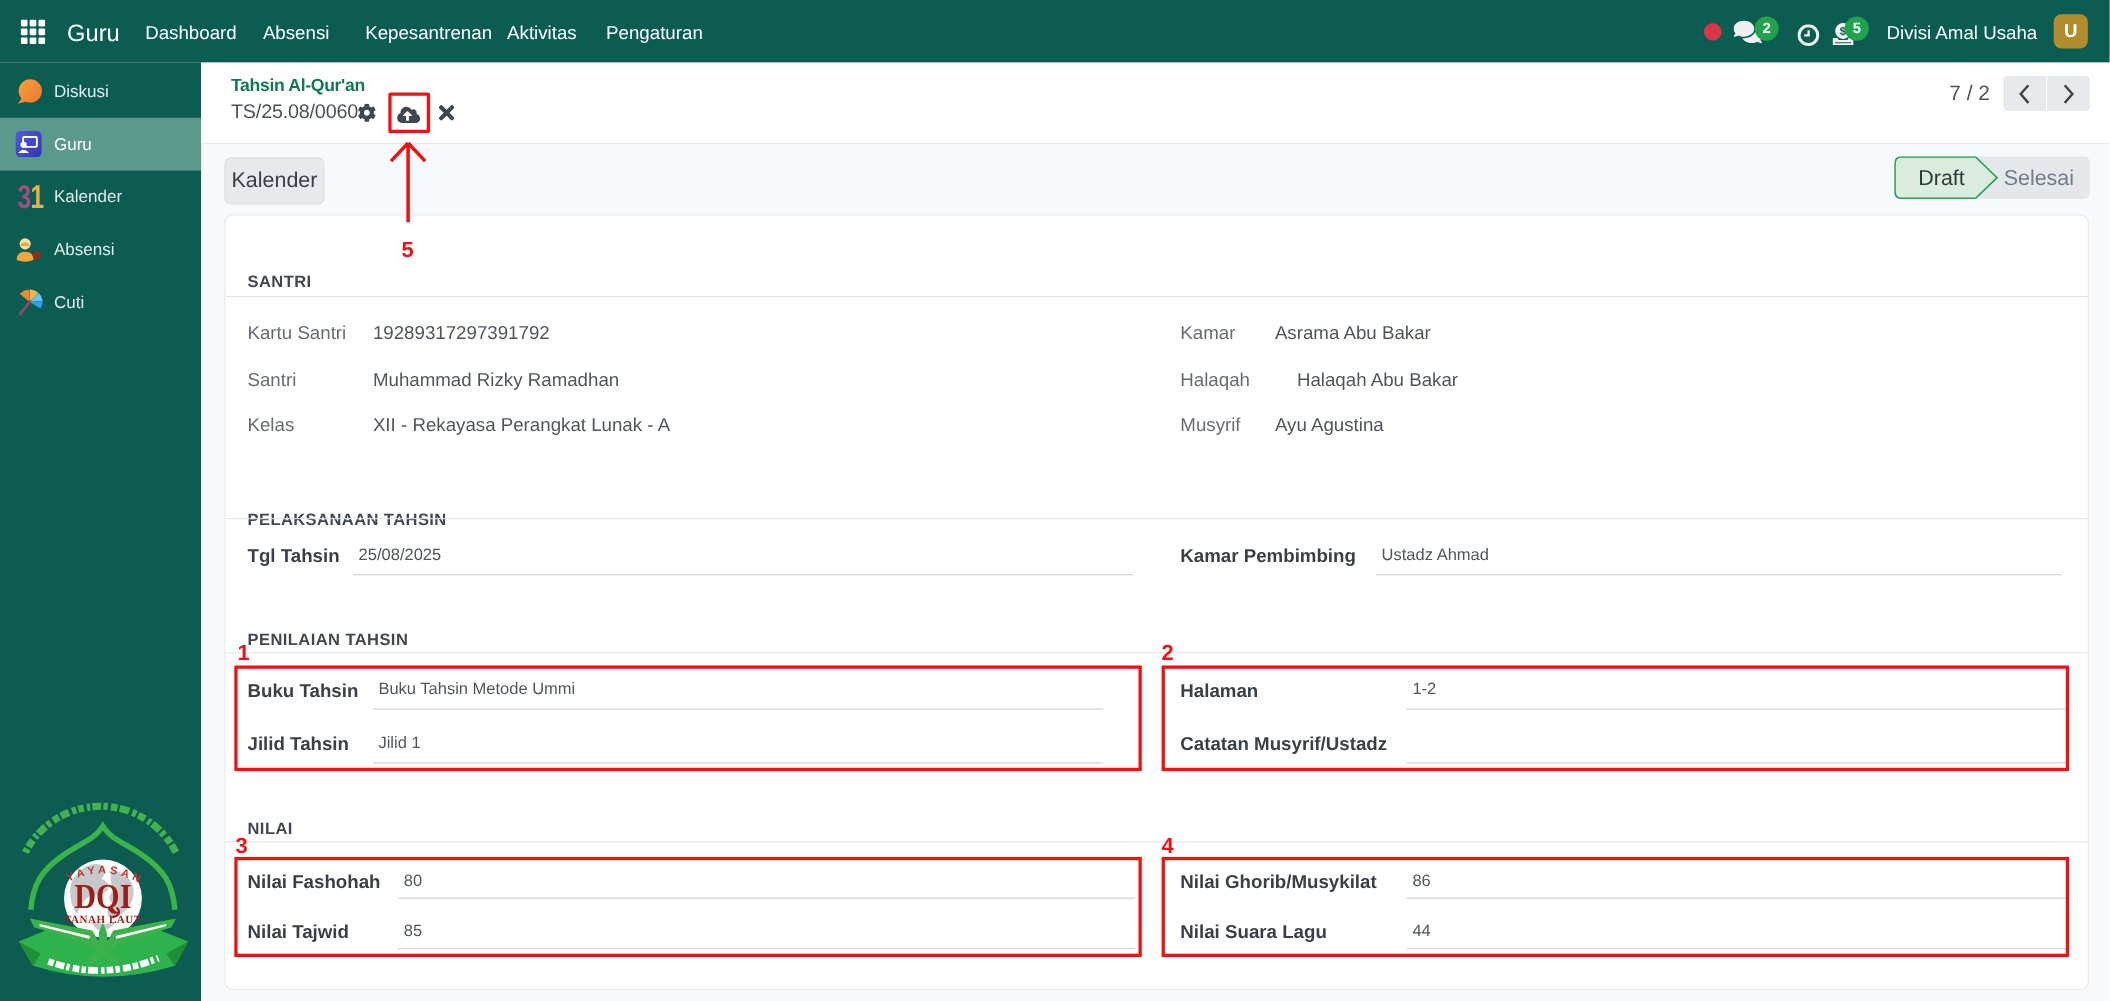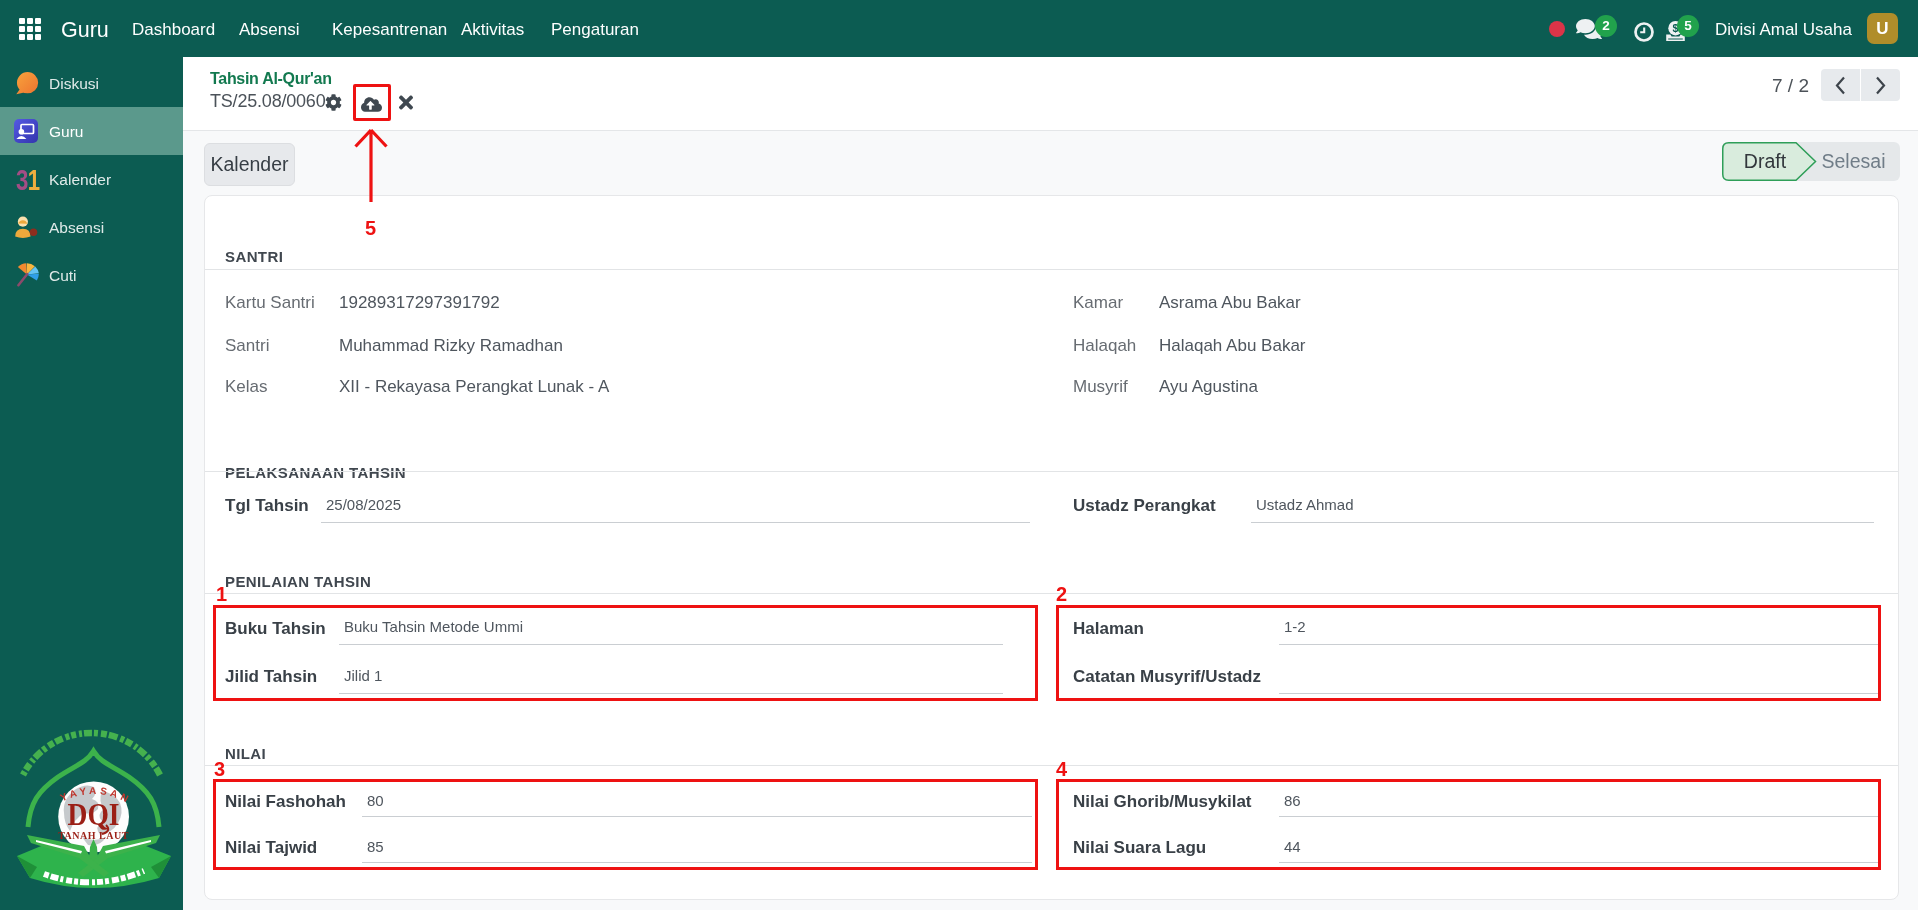--- a/index.html
+++ b/index.html
@@ -224,34 +224,34 @@
         <span class="rvalue">Muhammad Rizky Ramadhan</span>
       </div>
     <div class="frow" style="left:868px; top:86px;">
         <span class="rlabel" style="width:86px;">Kamar</span>
         <span class="rvalue">Asrama Abu Bakar</span>
       </div>
     <div class="frow" style="left:20px; top:170px;">
         <span class="rlabel" style="width:114px;">Kelas</span>
         <span class="rvalue">XII - Rekayasa Perangkat Lunak - A</span>
       </div>
-    <div class="frow" style="left:868px; top:129px;">
+    <div class="frow" style="left:868px; top:129px;gap:20px;">
         <span class="rlabel" style="width:86px;">Halaqah</span>
         <span class="rvalue">Halaqah Abu Bakar</span>
       </div>
     <div class="frow" style="left:868px; top:170px;">
         <span class="rlabel" style="width:86px;">Musyrif</span>
         <span class="rvalue">Ayu Agustina</span>
       </div>
 
     <div class="sechead" style="top:269px;">PELAKSANAAN TAHSIN</div>
     <div class="sepline" style="top:275px;"></div>
     <div class="blabel abs" style="left:20px; top:300px;">Tgl Tahsin</div>
     <div class="iline" style="left:116px; top:293px; width:709px; height:34px; line-height:32px;">25/08/2025</div>
-    <div class="blabel abs" style="left:868px; top:300px;">Ustadz Perangkat</div>
+    <div class="blabel abs" style="left:868px; top:300px;">Kamar Pembimbing</div>
     <div class="iline" style="left:1046px; top:293px; width:623px; height:34px; line-height:32px;">Ustadz Ahmad</div>
 
     <div class="sechead" style="top:378px;">PENILAIAN TAHSIN</div>
     <div class="sepline" style="top:397px;"></div>
     <div class="blabel abs" style="left:20px; top:423px;">Buku Tahsin</div>
     <div class="iline" style="left:134px; top:415px; width:664px; height:34px; line-height:32px;">Buku Tahsin Metode Ummi</div>
     <div class="blabel abs" style="left:20px; top:471px;">Jilid Tahsin</div>
     <div class="iline" style="left:134px; top:464px; width:664px; height:34px; line-height:32px;">Jilid 1</div>
     <div class="blabel abs" style="left:868px; top:423px;">Halaman</div>
     <div class="iline" style="left:1074px; top:415px; width:600px; height:34px; line-height:32px;">1-2</div>

